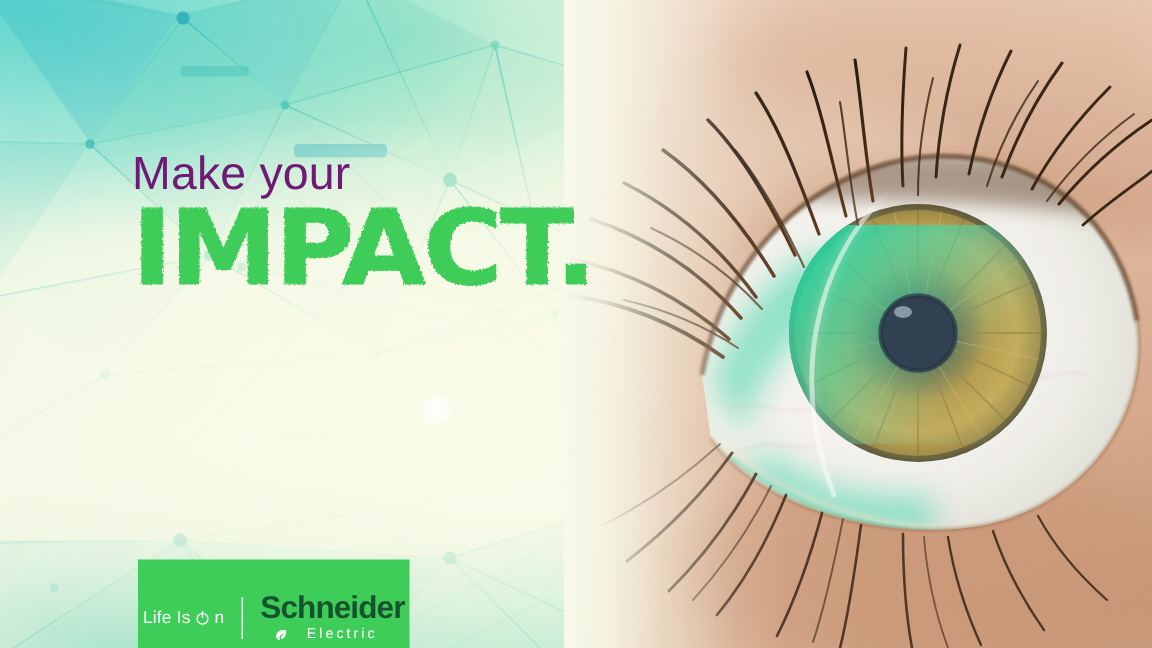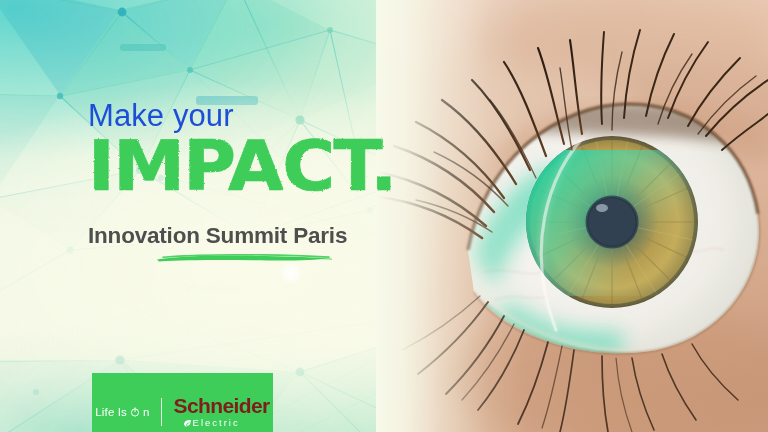--- a/index.html
+++ b/index.html
@@ -70,21 +70,21 @@
   .copy {
     position: absolute;
     left: 88px;
     top: 100px;
     width: 360px;
   }
   .kicker {
     font-size: 31px;
     line-height: 1.06;
     letter-spacing: .1px;
-    color: #1d4ed8;
+    color: #701a75;
     font-weight: 400;
     margin: 0;
   }
   .impact {
     margin: 0;
     font-family: "DejaVu Sans", sans-serif;
     font-size: 68px;
     line-height: .92;
     font-weight: 700;
     letter-spacing: -1.5px;
@@ -161,30 +161,30 @@
     background: rgba(255,255,255,0.85);
   }
   .se-mark {
     padding-left: 12px;
     display: flex;
     flex-direction: column;
     align-items: flex-start;
     line-height: 1;
   }
   .se-name {
-    color: #7f1d1d;
+    color: #14532d;
     font-size: 21px;
     font-weight: 700;
     letter-spacing: -0.6px;
     line-height: 1;
   }
   .se-sub-row {
     display: flex;
     align-items: center;
-    gap: 0;
+    gap: 12px;
     margin-top: 2px;
     padding-left: 8px;
   }
   .se-electric {
     color: #FFFFFF;
     font-size: 9.5px;
     font-weight: 400;
     letter-spacing: 2.0px;
     line-height: 1;
   }
@@ -561,29 +561,20 @@
 
       <rect x="0" y="0" width="392" height="432" fill="#E8BFA2" opacity="0.07"></rect>
     </svg>
     <div class="eye-feather"></div>
   </div>
 
   <div class="copy">
     <p class="kicker">Make your</p>
     <p class="impact">IMPACT.</p>
 
-    <div class="subline-wrap">
-      <p class="subline">Innovation Summit Paris</p>
-      <svg class="brush" viewBox="0 0 178 11">
-        <path d="M2,7.6 C24,4.4 54,3.2 92,3.6 C124,3.9 150,5.0 172,6.2
-                 C160,8.4 132,8.9 98,8.2 C66,7.6 30,8.0 4,9.4 Z" fill="#3DCD58"></path>
-        <path d="M8,5.2 C34,3.0 70,2.3 108,2.9 C134,3.3 156,4.1 174,5.1" fill="none" stroke="#3DCD58" stroke-width="1.6" stroke-linecap="round" opacity="0.9"></path>
-        <path d="M150,6.6 C160,6.2 170,6.5 177,7.1" fill="none" stroke="#3DCD58" stroke-width="1.1" opacity="0.7"></path>
-      </svg>
-    </div>
   </div>
 
   <div class="bokeh"></div>
 
   <div class="logo">
     <div class="logo-inner">
       <div class="life-is-on">
         <span>Life Is</span>
         <svg class="power-glyph" width="10" height="10" viewBox="0 0 20 20">
           <circle cx="10" cy="11" r="7.2" fill="none" stroke="#FFFFFF" stroke-width="1.9"></circle>

